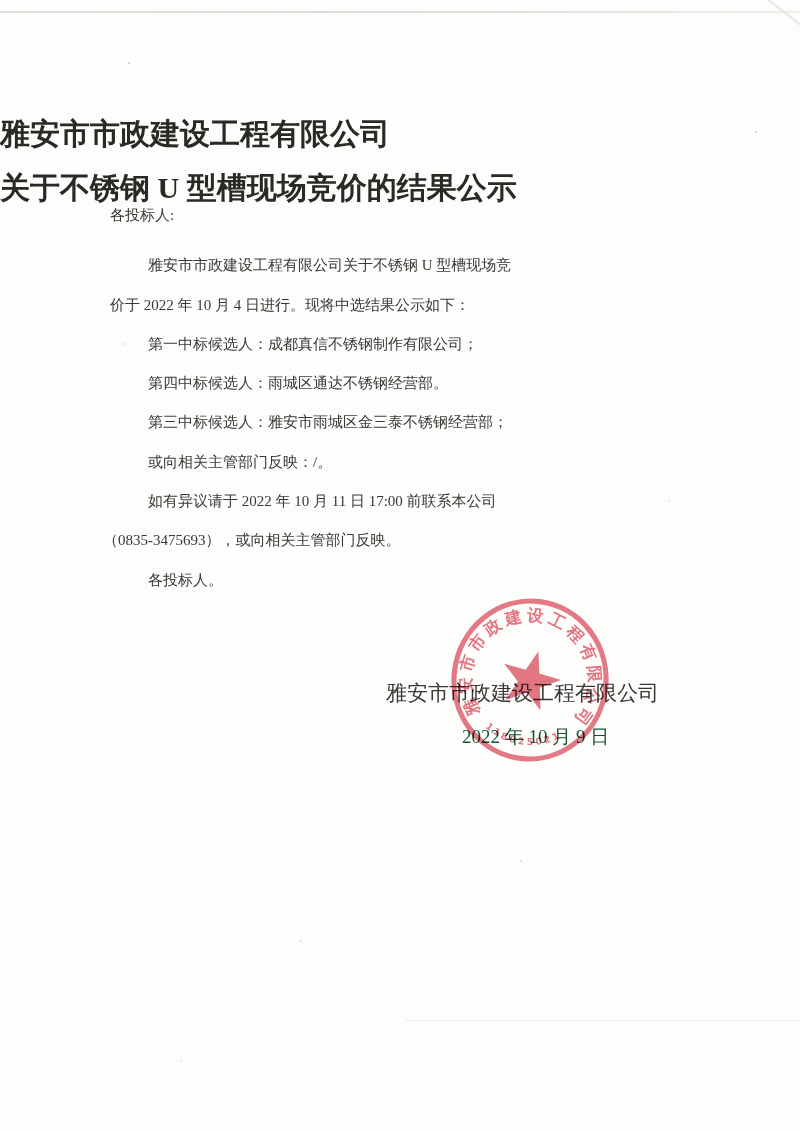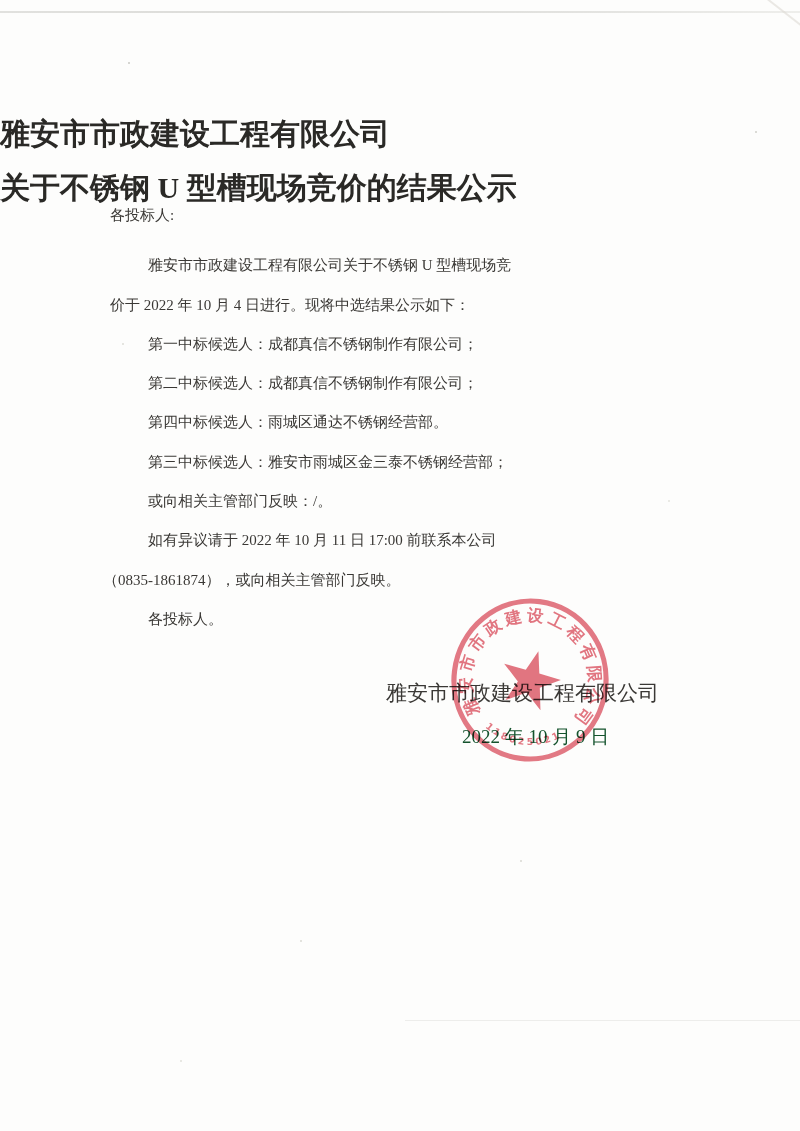--- a/index.html
+++ b/index.html
@@ -55,26 +55,25 @@
   <div class="specks"></div>
 
   <div class="title1">雅安市市政建设工程有限公司</div>
   <div class="title2">关于不锈钢 U 型槽现场竞价的结果公示</div>
 
   <div class="doc-body">
     <div class="line salutation">各投标人:</div>
     <div class="line indent">雅安市市政建设工程有限公司关于不锈钢 U 型槽现场竞</div>
     <div class="line">价于 2022 年 10 月 4 日进行。现将中选结果公示如下：</div>
     <div class="line indent">第一中标候选人：成都真信不锈钢制作有限公司；</div>
-    <div class="line indent">第二中标候选人：成都真信不锈钢制作有限公司；</div>
     <div class="line indent">第四中标候选人：雨城区通达不锈钢经营部。</div>
     <div class="line indent">第三中标候选人：雅安市雨城区金三泰不锈钢经营部；</div>
     <div class="line indent">或向相关主管部门反映：/。</div>
     <div class="line indent">如有异议请于 2022 年 10 月 11 日 17:00 前联系本公司</div>
-    <div class="line pull">（0835-1861874），或向相关主管部门反映。</div>
+    <div class="line pull">（0835-3475693），或向相关主管部门反映。</div>
     <div class="line indent">各投标人。</div>
   </div>
 
   <div class="sig-company">雅安市市政建设工程有限公司</div>
   <div class="sig-date">2022 年 10 月 9 日</div>
 
   <svg class="seal" viewBox="-100 -100 200 200">
     <defs>
       <path id="sealArcName" d="M -45.2 37.9 A 59 59 0 1 1 45.2 37.9" fill="none"></path>
       <path id="sealArcNum" d="M -61.1 22.2 A 65 65 0 0 0 61.1 22.2" fill="none"></path>

